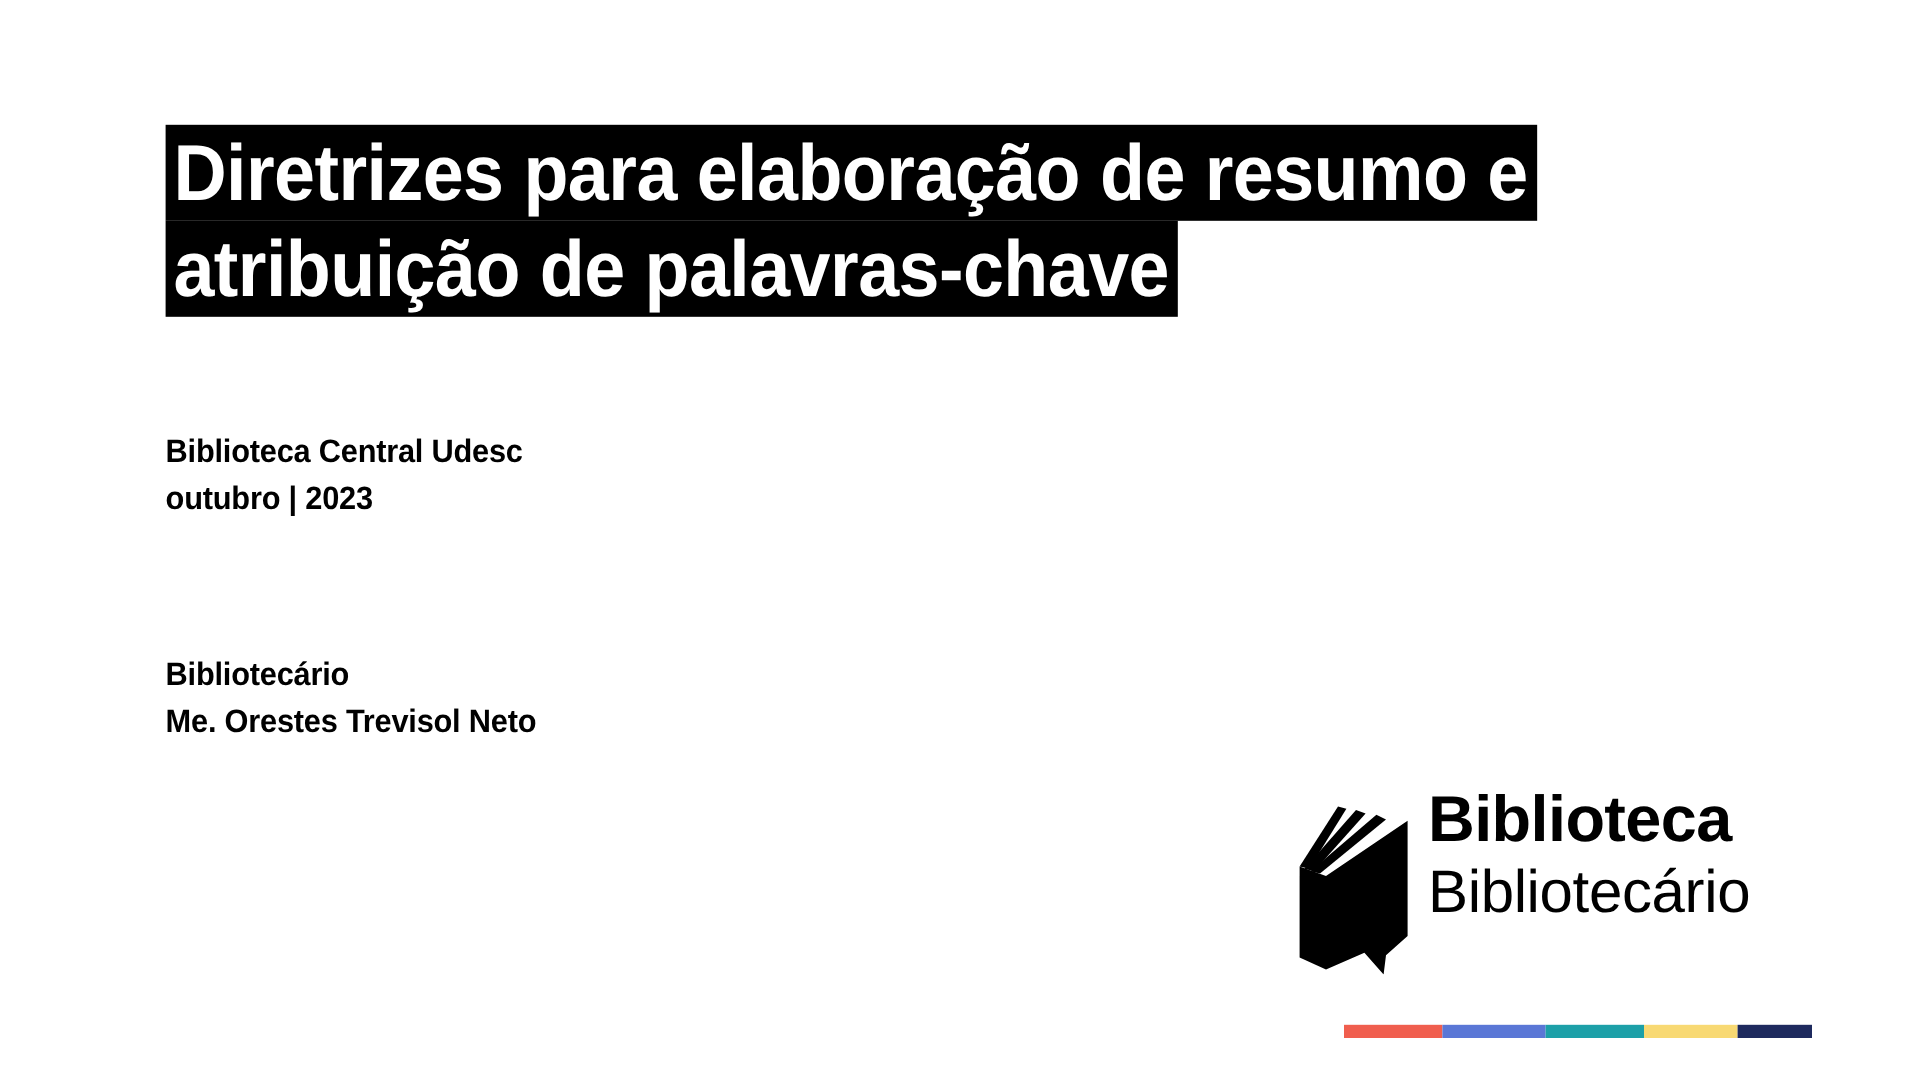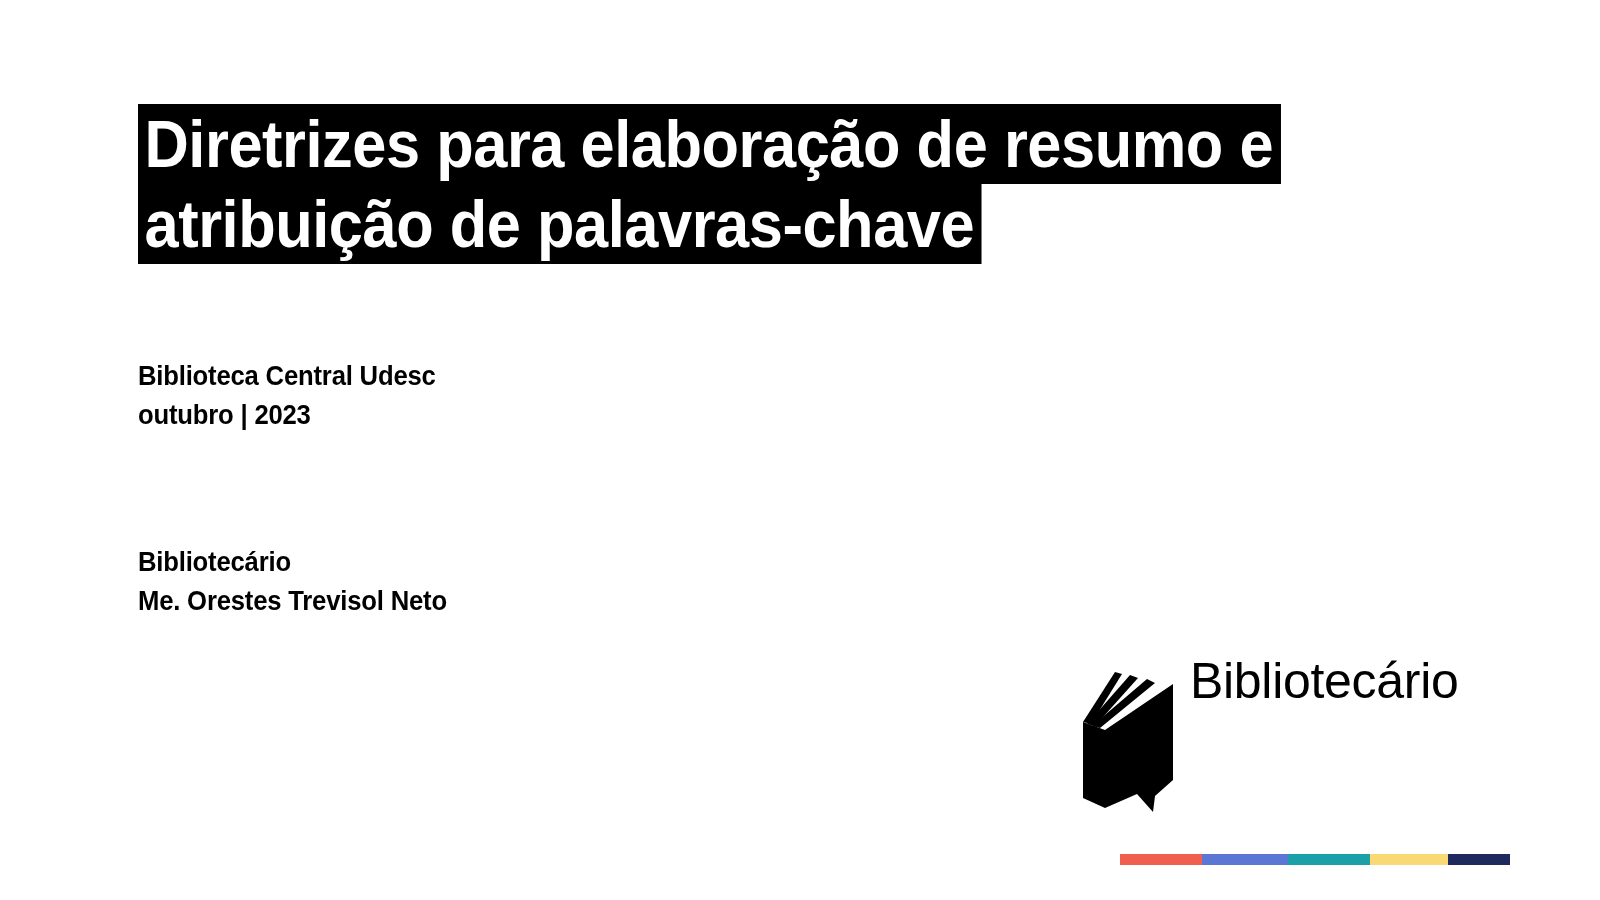--- a/index.html
+++ b/index.html
@@ -157,20 +157,21 @@
 
         <path d="M8 62 L40 12 L47 14 L16 64 Z" fill="#000000"></path>
         <path d="M12 64 L55 15 L63 18 L20 66 Z" fill="#000000"></path>
         <path d="M17 66 L72 19 L80 23 L25 68 Z" fill="#000000"></path>
 
         <path d="M8 62 L30 70 L30 148 L8 138 Z" fill="#000000"></path>
         <path d="M30 70 L98 24 L98 120 L80 136 L78 152 L62 134 L30 148 Z" fill="#000000"></path>
       </svg>
     </div>
     <div class="logo-text">
+      <div class="logo-biblioteca">Biblioteca</div>
       <div class="logo-universitaria">Bibliotecário</div>
     </div>
   </div>
 
   <div class="color-bar">
     <span style="background: rgb(240, 94, 78); width: 21%;"></span>
     <span style="background: rgb(90, 119, 214); width: 22%;"></span>
     <span style="background: rgb(28, 160, 168); width: 21%;"></span>
     <span style="background: rgb(248, 217, 115); width: 20%;"></span>
     <span style="background: rgb(30, 42, 94); width: 16%;"></span>

